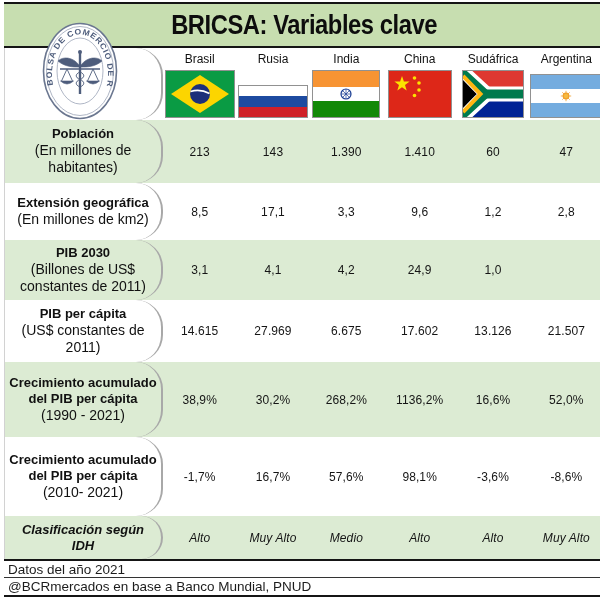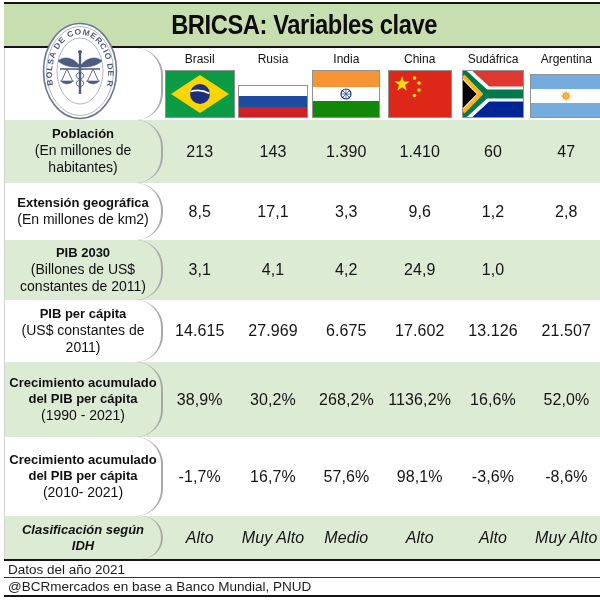--- a/index.html
+++ b/index.html
@@ -32,21 +32,21 @@
     border-right: 2px solid #a8a8a8;
     display: flex; flex-direction: column; align-items: center; justify-content: center;
     text-align: center; padding: 2px 4px; line-height: 1.22; border-radius: 27px;
   }
   .label-cell .lbl  { font-weight: 700; font-size: 13px; }
   .label-cell .sub  { font-weight: 400; font-size: 14px; }
   .label-cell .sub:empty { display: none; }
 
   .val-cell {
     display: flex; align-items: center; justify-content: center;
-    font-size: 16px; color: #151515; letter-spacing: 0.1px;
+    font-size: 12px; color: #151515; letter-spacing: 0.1px;
   }
 
   
   .row-head { height: 72px; }
   .row-1 { height: 63px; }
   .row-2 { height: 57px; }
   .row-3 { height: 60px; }
   .row-4 { height: 62px; }
   .row-5 { height: 75px; }
   .row-6 { height: 79px; }

